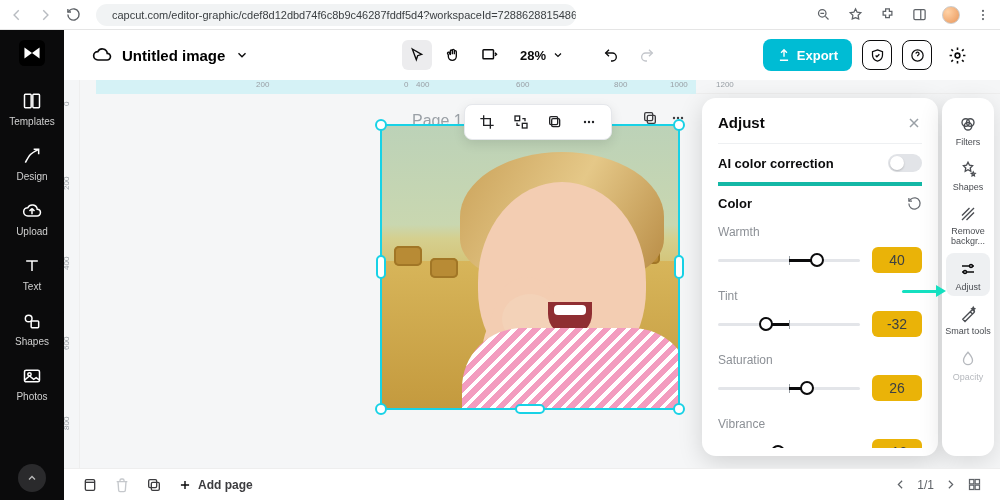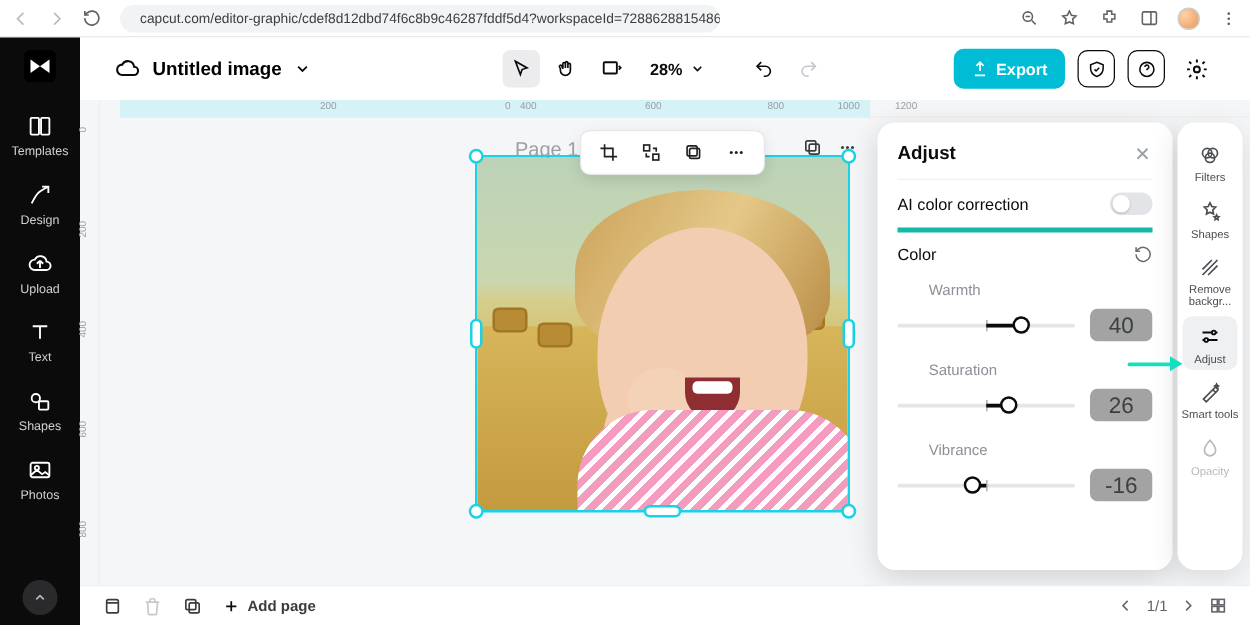--- a/index.html
+++ b/index.html
@@ -59,33 +59,33 @@
   .photo .mouth::after{content:"";position:absolute;left:6px;top:3px;width:32px;height:10px;border-radius:4px;background:#fff;}
   .photo .dress { position:absolute; left:80px; bottom:-10px; width:230px; height:90px; border-radius:60px 60px 0 0; background:repeating-linear-gradient(135deg,#f39cbf 0 6px,#fff 6px 10px);}
   .photo .arm { position:absolute; left:108px; top:150px; width:60px; height:100px; border-radius:38px; background:#f3cdb2; transform:rotate(20deg);}
   .photo .hand { position:absolute; left:120px; top:168px; width:56px; height:50px; border-radius:50%; background:#f3d2b8;}
 
   .adjust-panel { position:absolute; top:18px; right:62px; width:236px; bottom:12px; background:#fff; border-radius:14px; box-shadow:0 6px 24px rgba(0,0,0,.15); padding:16px 16px 8px; z-index:20; display:flex; flex-direction:column;}
   .ap-head { display:flex; align-items:center; justify-content:space-between; padding-bottom:12px;}
   .ap-title { font-size:15px; font-weight:700; color:#0b0b0c;}
   .ap-row { display:flex; align-items:center; justify-content:space-between; padding:10px 0; border-top:1px solid #eef0f2;}
   .ap-row.first{border-top:1px solid #eef0f2;}
-  .ap-label { font-size:13px; font-weight:400; color:#0b0b0c;}
+  .ap-label { font-size:13px; font-weight:700; color:#0b0b0c;}
   .toggle { width:34px; height:18px; border-radius:10px; background:#e2e4e8; position:relative;}
   .toggle::after{content:"";position:absolute;left:2px;top:2px;width:14px;height:14px;border-radius:50%;background:#fff;box-shadow:0 1px 2px rgba(0,0,0,.2);}
   .ap-section { display:flex; align-items:center; justify-content:space-between; padding:10px 0 4px; border-top:4px solid #14b8a6;}
   .sliders { overflow:hidden; }
   .slider-block { padding-top:10px;}
-  .slider-block .sl-name { font-size:12px; color:#8c9096; margin-bottom:8px;margin-left:25px;}
+  .slider-block .sl-name { font-size:12px; color:#8c9096; margin-bottom:8px;}
   .slider-line { display:flex; align-items:center; gap:12px; margin-bottom:6px;}
   .track { flex:1; height:3px; background:#e3e5e9; position:relative; border-radius:2px;}
   .track .mid { position:absolute; left:50%; top:-3px; width:1px; height:9px; background:#9aa0a6;}
   .track .fill { position:absolute; top:0; height:3px; background:#0b0b0c;}
   .track .thumb { position:absolute; top:50%; width:14px; height:14px; border-radius:50%; background:#fff; border:2px solid #0b0b0c; transform:translate(-50%,-50%);}
-  .valbox { width:50px; height:26px; border-radius:6px; background:#a3a3a3; display:flex; align-items:center; justify-content:center; font-size:18px; color:#3c4043;}
+  .valbox { width:50px; height:26px; border-radius:6px; background:#eab308; display:flex; align-items:center; justify-content:center; font-size:14px; color:#3c4043;}
 
   .right-rail { position:absolute; top:18px; right:6px; width:52px; bottom:12px; background:#fff; border-radius:14px; box-shadow:0 6px 24px rgba(0,0,0,.12); display:flex; flex-direction:column; align-items:center; padding:10px 0; gap:2px; z-index:21;}
   .rr-item { width:52px; padding:6px 0 4px; display:flex; flex-direction:column; align-items:center; gap:3px; font-size:9px; color:#4a4d52; text-align:center; cursor:pointer;}
   .rr-item.active { background:#eef0f2; border-radius:8px; margin:0 4px; width:44px;}
   .rr-item.dis { color:#b6b9be;}
   .rr-ico { width:20px; height:20px; display:flex; align-items:center; justify-content:center;}
   .arrow-cue { position:absolute; top:206px; right:54px; width:44px; height:10px; z-index:25;}
   .arrow-cue .ln{position:absolute;left:0;top:4px;width:36px;height:3px;background:#14e0c0;border-radius:2px;}
   .arrow-cue .ar{position:absolute;right:0;top:-1px;width:0;height:0;border-left:10px solid #14e0c0;border-top:6px solid transparent;border-bottom:6px solid transparent;}
 
@@ -420,20 +420,31 @@
                 <div class="slider-line">
                   <div class="track">
                     <div class="mid"></div>
                     <div class="fill" style="left:50%;width:20%"></div>
                     <div class="thumb" style="left:70%"></div>
                   </div>
                   <div class="valbox">40</div>
                 </div>
               </div>
               <div class="slider-block">
+                <div class="sl-name">Tint</div>
+                <div class="slider-line">
+                  <div class="track">
+                    <div class="mid"></div>
+                    <div class="fill" style="left:34%;width:16%"></div>
+                    <div class="thumb" style="left:34%"></div>
+                  </div>
+                  <div class="valbox">-32</div>
+                </div>
+              </div>
+              <div class="slider-block">
                 <div class="sl-name">Saturation</div>
                 <div class="slider-line">
                   <div class="track">
                     <div class="mid"></div>
                     <div class="fill" style="left:50%;width:13%"></div>
                     <div class="thumb" style="left:63%"></div>
                   </div>
                   <div class="valbox">26</div>
                 </div>
               </div>

